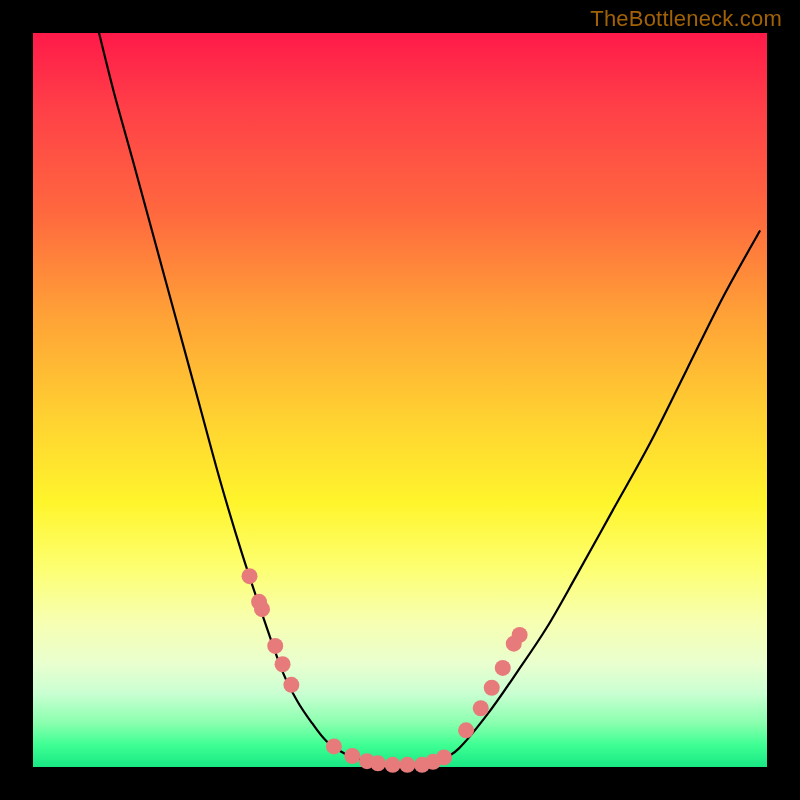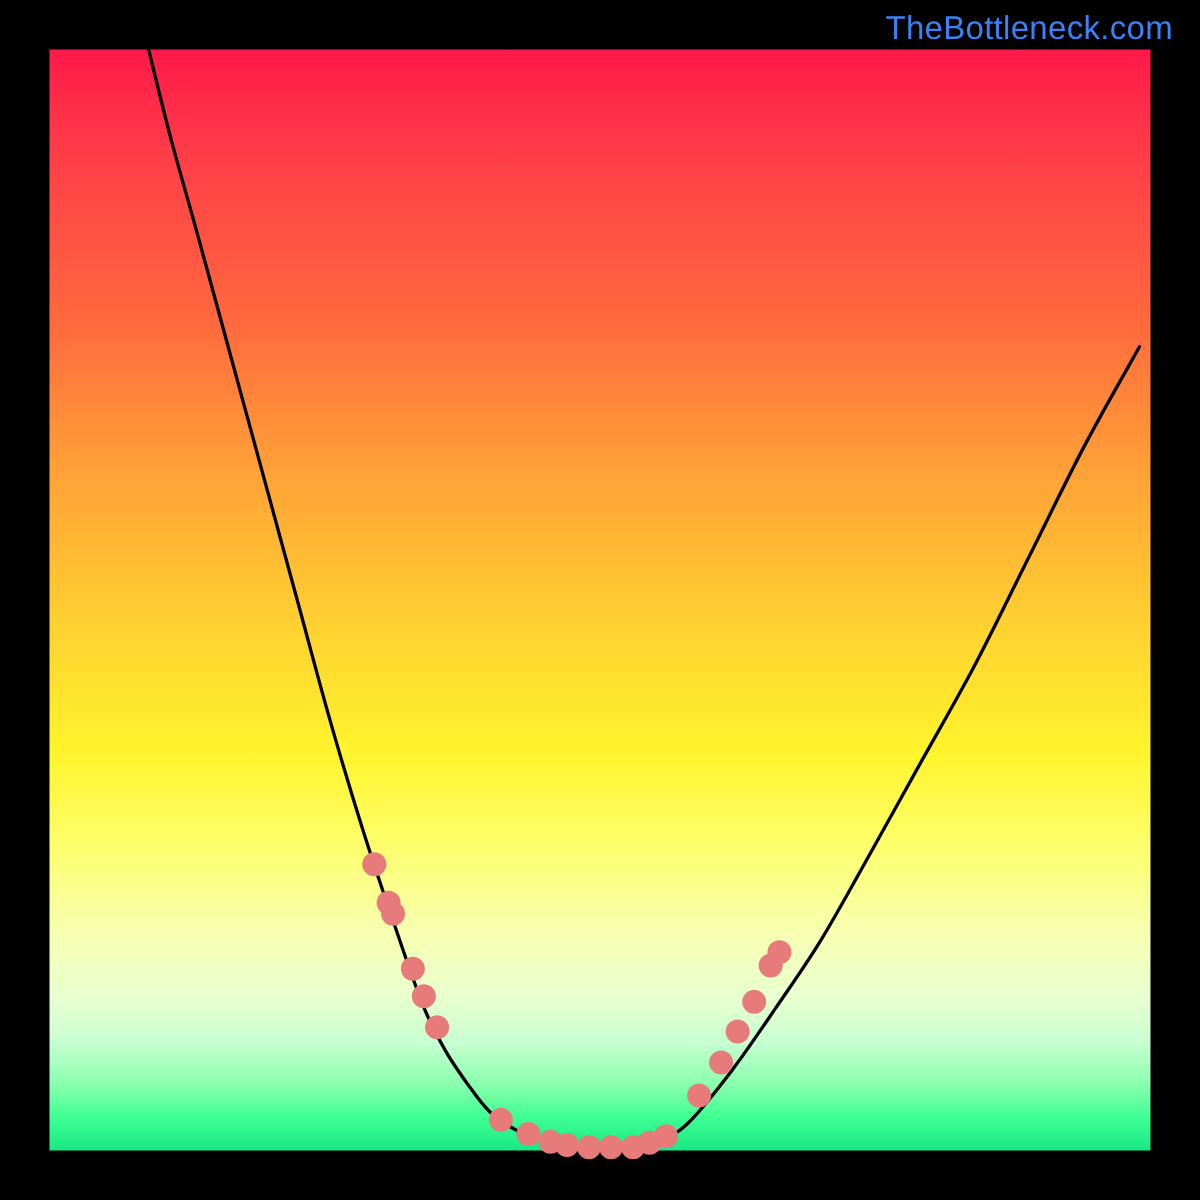--- a/index.html
+++ b/index.html
@@ -39,21 +39,21 @@
       #c9ffd2 90%,
       #8affae 94%,
       #3eff93 97%,
       #18e884 100%
     );
   }
   .watermark {
     position: absolute;
     top: 6px;
     right: 18px;
-    color: #3b82f6;
+    color: #a16207;
     font-size: 22px;
     font-weight: 500;
     letter-spacing: 0.2px;
     user-select: none;
   }
   svg.curve {
     position: absolute;
     top: 0;
     left: 0;
     width: 734px;

